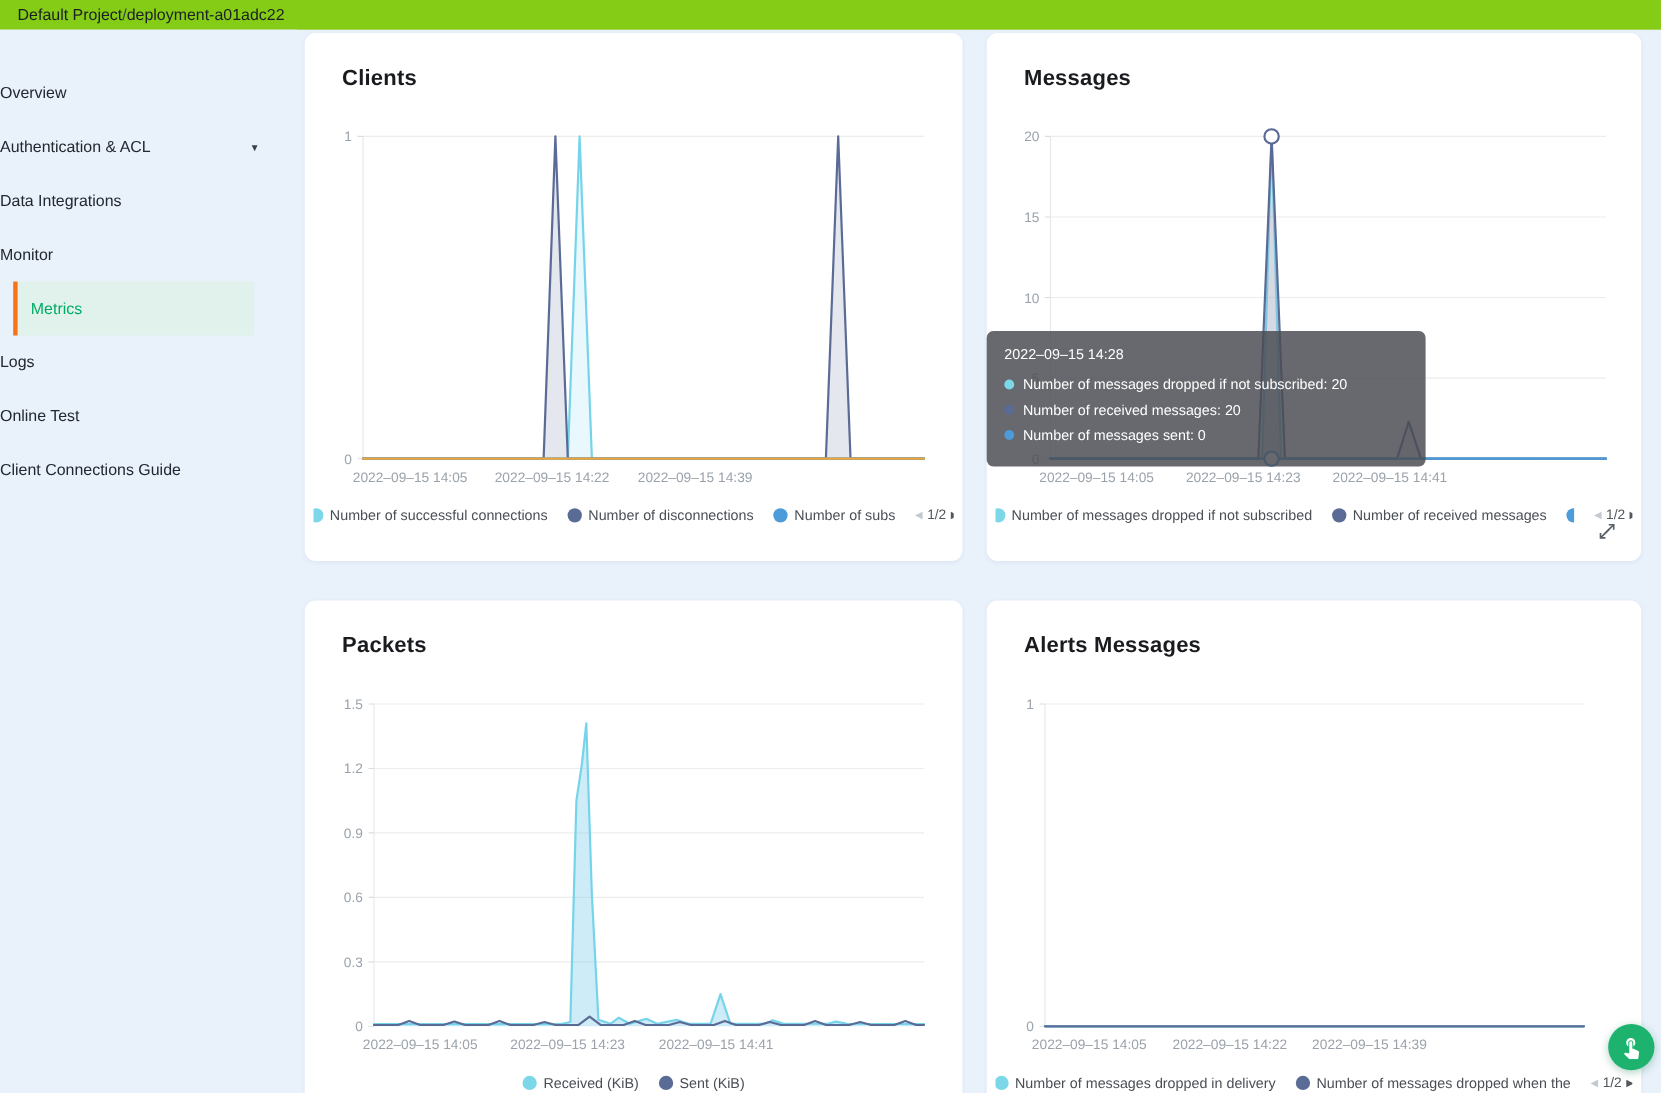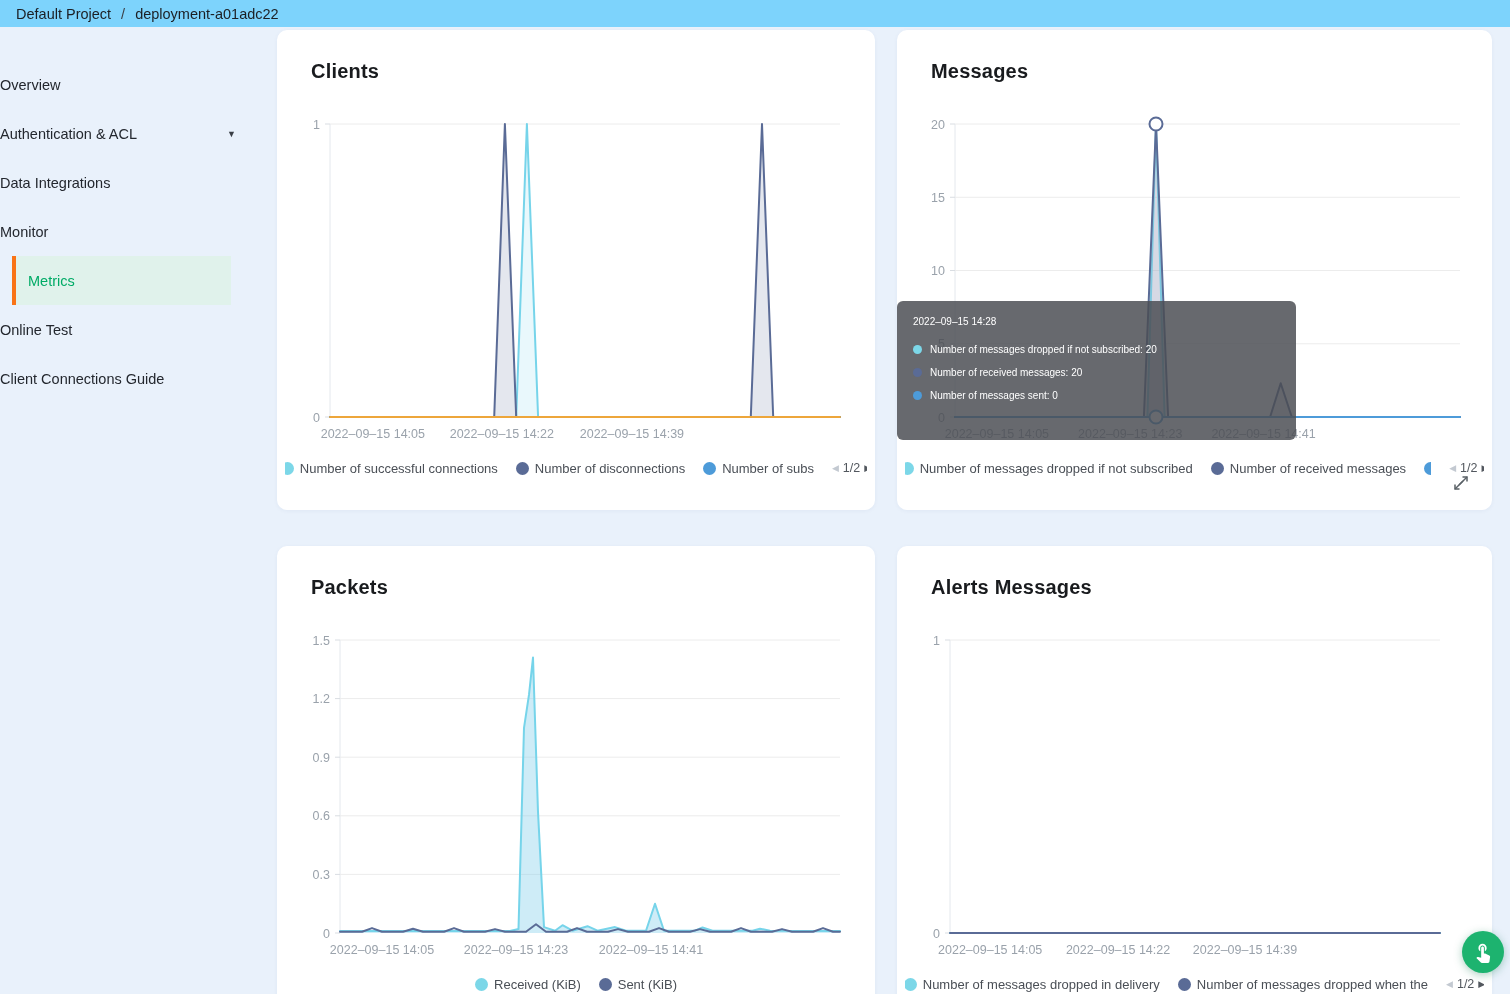--- a/index.html
+++ b/index.html
@@ -4,21 +4,21 @@
 <style>
   * { margin:0; padding:0; box-sizing:border-box; }
   html,body { width:1510px; height:994px; overflow:hidden; }
   body {
     font-family:"Liberation Sans","DejaVu Sans",sans-serif;
     background:#e9f1fb; position:relative; color:#1c1f24;
   }
   
   .breadcrumb {
     position:absolute; top:0; left:0; width:100%; height:27px;
-    background:#7dd3fc; display:flex; align-items:center; gap:10px;
+    background:#84cc16; display:flex; align-items:center; 
     padding-left:16px; font-size:14.5px; color:#1c1f24;
   }
   .breadcrumb .sep { color:#3a3f46; }
   
   .sidebar { position:absolute; top:27px; left:0; width:270px; bottom:0; background:#e9f1fb; }
   .nav { padding-top:33px; }
   .nav-item {
     height:49px; display:flex; align-items:center; 
     font-size:14.5px; color:#23272e; cursor:pointer; width:270px;
   }
@@ -50,23 +50,23 @@
   }
   .l-item { display:inline-flex; align-items:center; gap:6px; cursor:pointer; }
   .dot { width:13px; height:13px; border-radius:50%; flex:0 0 auto; }
   .dot.half { width:7px; border-radius:7px 0 0 7px; }
   .l-pager { display:inline-flex; align-items:center; gap:4px; font-size:12px; color:#52575e; }
   .pg-prev { color:#c3c9d1; font-size:9px; cursor:pointer; }
   .pg-next { color:#52575e; font-size:9px; cursor:pointer; }
   .pg-num  { color:#52575e; font-size:12.5px; }
   
   .tooltip {
-    position:absolute; left:0; top:271px; width:399px; height:139px;
+    position:absolute; left:0; top:271px; width:399px; height:123px;
     background:rgba(74,76,82,0.84); border-radius:6px; padding:10px 16px;
-    color:#ffffff; font-size:10px; pointer-events:none; z-index:5;
+    color:#ffffff; font-size:13px; pointer-events:none; z-index:5;
   }
   .tooltip .tt-title { margin-bottom:5px; line-height:22px; }
   .tt-row { display:flex; align-items:center; gap:8px; line-height:23px; }
   .tt-dot { width:9px; height:9px; border-radius:50%; flex:0 0 auto; }
   
   .expand-icon { position:absolute; right:22px; top:444px; width:18px; height:18px; cursor:pointer; }
   
   .fab {
     position:absolute; left:1462px; top:931px; width:42px; height:42px;
     border-radius:50%; background:#1db36f; display:flex; align-items:center;
@@ -92,20 +92,23 @@
         <span class="caret">▼</span>
       </div>
       <div class="nav-item">
         <span>Data Integrations</span>
       </div>
       <div class="nav-item">
         <span>Monitor</span>
       </div>
       <div class="nav-item active">
         <span>Metrics</span>
+      </div>
+      <div class="nav-item">
+        <span>Logs</span>
       </div>
       <div class="nav-item">
         <span>Online Test</span>
       </div>
       <div class="nav-item">
         <span>Client Connections Guide</span>
       </div>
     </div>
 </div>
 

